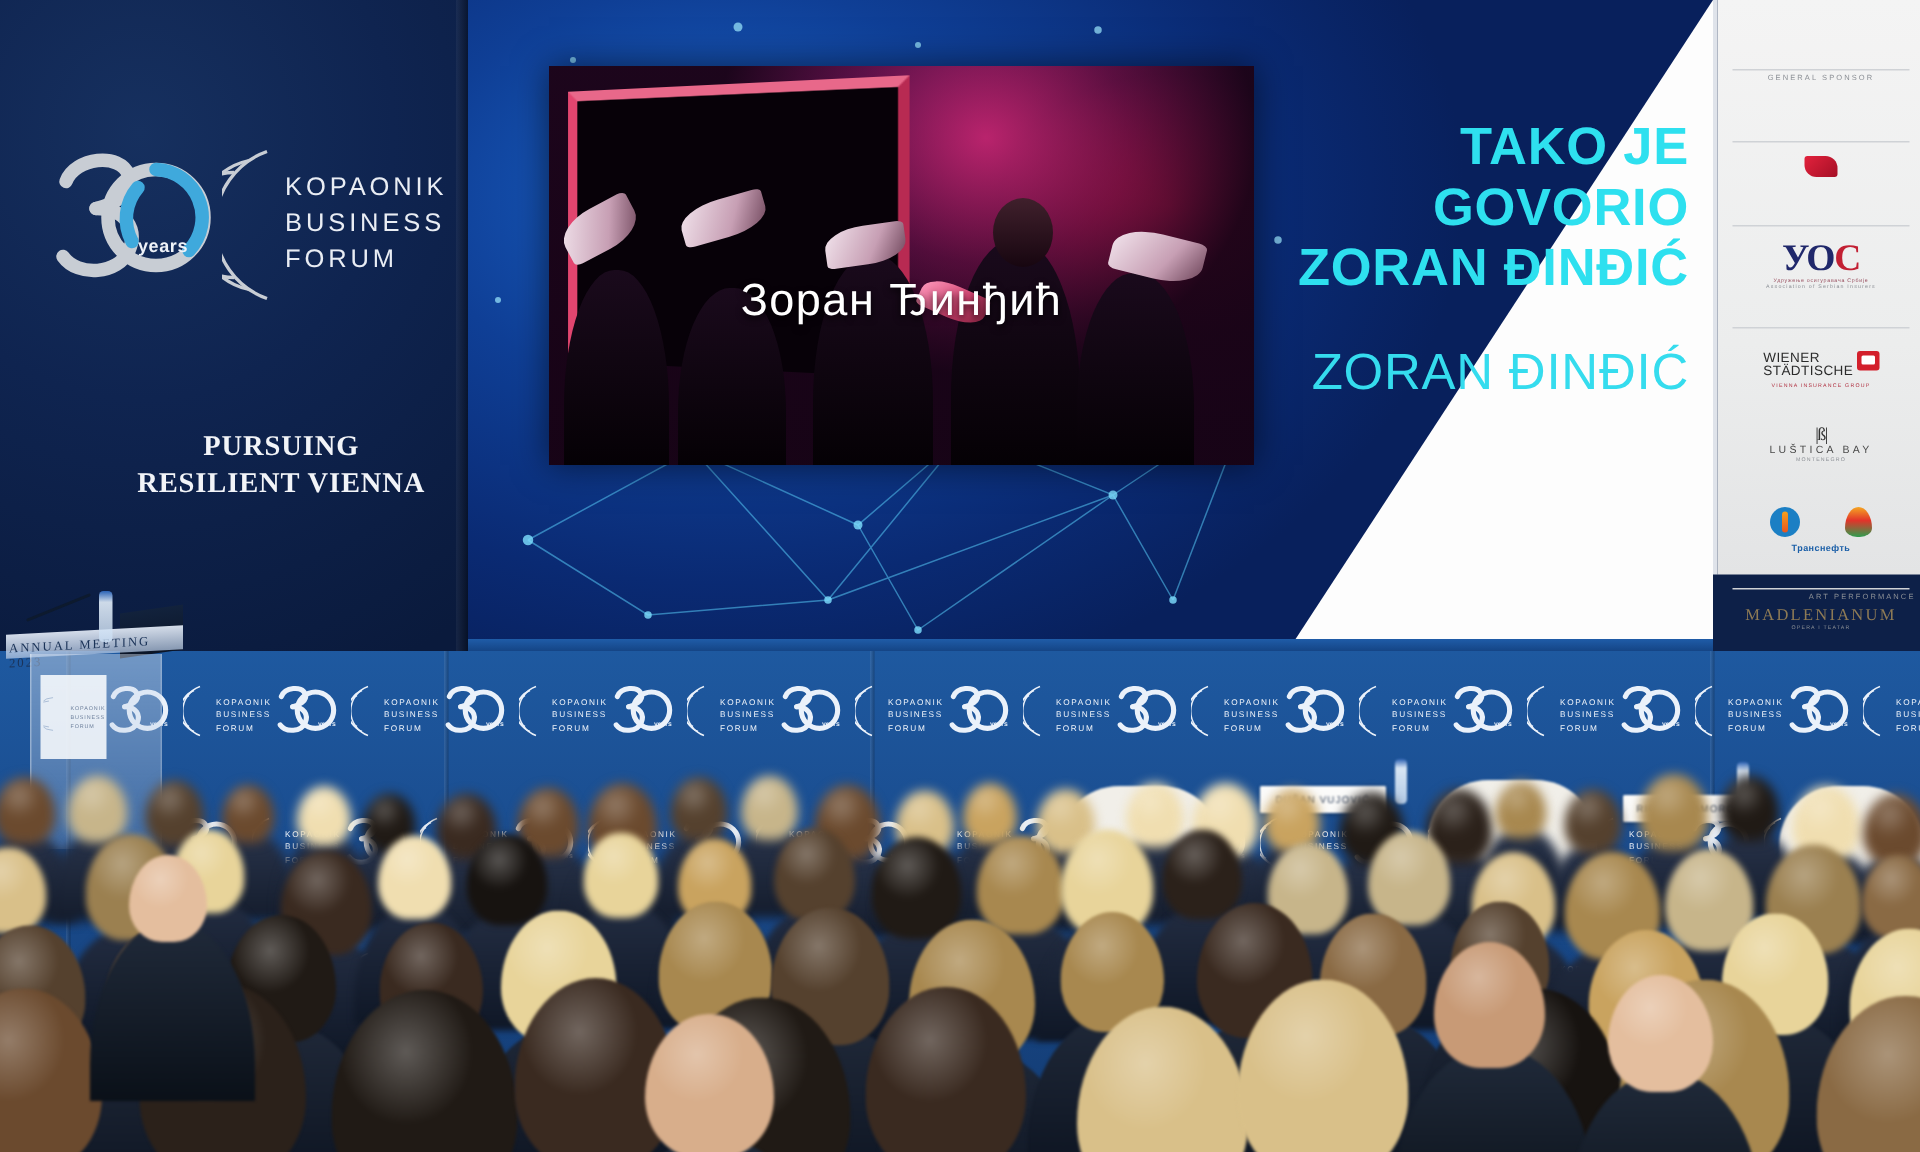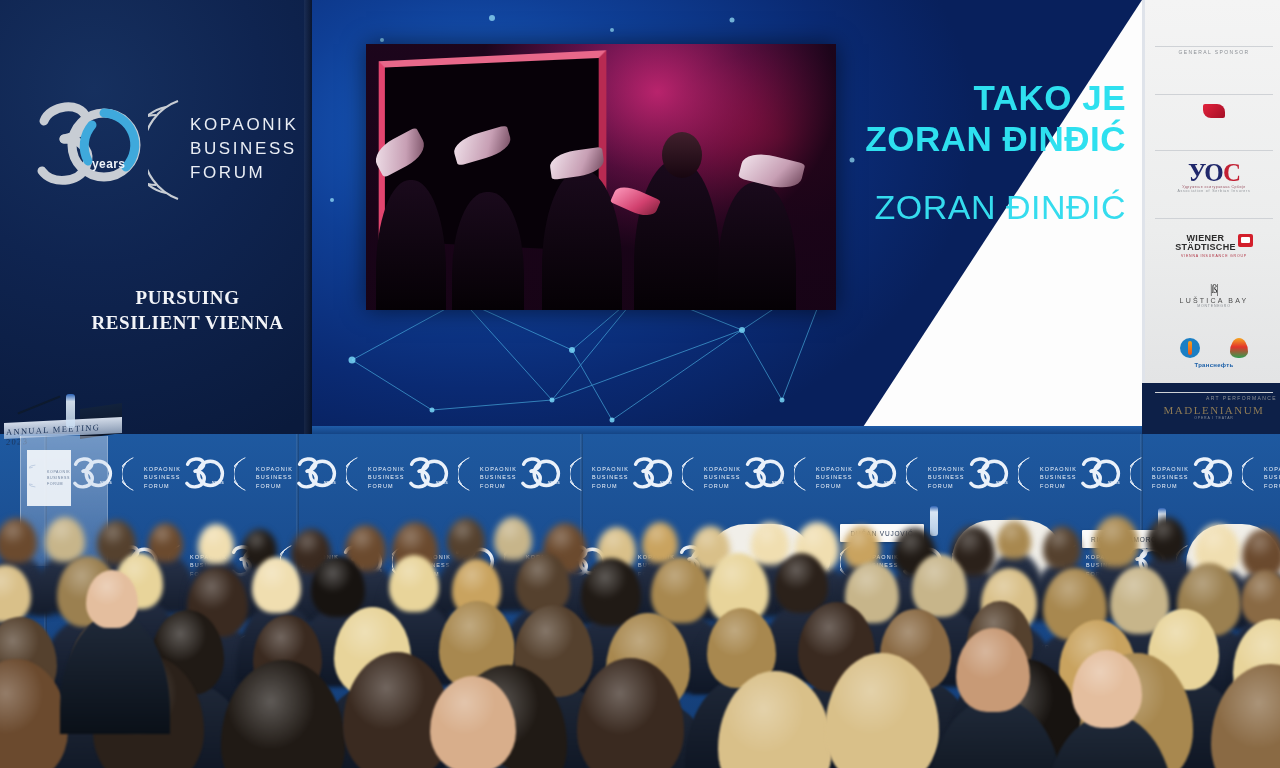--- a/index.html
+++ b/index.html
@@ -95,21 +95,21 @@
   .sp-sub{ font-size:3.5px; letter-spacing:.5px; color:#9a5060; }
   .sp-sub2{ font-size:3.5px; letter-spacing:.8px; color:#8b8f95; }
 
   .logo-redmark{ display:inline-block; width:22px; height:14px;
     background:linear-gradient(135deg,#e2223c,#a50f26); border-radius:2px 8px 2px 8px; }
   .logo-yoc{ font-family:"Liberation Serif", serif; font-size:25px; font-weight:700;
     letter-spacing:-1px; line-height:1; }
   .logo-yoc .y{ color:#20286b; } .logo-yoc .o{ color:#20286b; } .logo-yoc .c{ color:#c22033; }
   .logo-wiener{ display:inline-block; text-align:left; }
   .logo-wiener b{ display:block; font-size:9px; letter-spacing:.3px; color:#2b2b2b;
-    line-height:1.05; font-weight:700;text-align:center; }
+    line-height:1.05; font-weight:400; }
   .wiener-box{ display:inline-block; width:15px; height:13px; background:#d31f2b;
     border-radius:2px; vertical-align:top; margin-left:2px; position:relative; }
   .wiener-box:after{ content:""; position:absolute; left:3px; top:3px; width:9px; height:6px;
     background:#fff; border-radius:1px; }
   .logo-lustica-mark{ font-family:"Liberation Serif", serif; font-size:12px;
     color:#2f2f2f; letter-spacing:-1px; }
   .logo-lustica{ font-size:7px; letter-spacing:2.2px; color:#4a4a4a; }
   .tn-mark{ display:inline-block; width:20px; height:20px; border-radius:50%;
     background:#1b7fc4; position:relative; }
   .tn-mark:after{ content:""; position:absolute; left:8px; top:3px; width:4px; height:14px;
@@ -268,24 +268,26 @@
       <div class="vid-head" style="left:296px; top:88px; width:40px; height:46px;
            background:linear-gradient(180deg,#40202c,#170610);"></div>
 
       <div class="vid-feather" style="left:18px;  top:104px; width:52px; height:30px; transform:rotate(-28deg);"></div>
       <div class="vid-feather" style="left:92px;  top:96px;  width:58px; height:26px; transform:rotate(-16deg);"></div>
       <div class="vid-feather" style="left:186px; top:110px; width:54px; height:26px; transform:rotate(-8deg);"></div>
       <div class="vid-feather" style="left:372px; top:104px; width:62px; height:30px; transform:rotate(14deg);"></div>
       <div class="vid-feather" style="left:244px; top:136px; width:46px; height:22px; transform:rotate(24deg);
            background:linear-gradient(120deg,#ff9ec0,#d2416f 60%,#7a1f3a);"></div>
 
+      <div class="vid-title">Зоран Ђинђић</div>
     </div>
 
     <div class="slide-text">
       <div class="slide-line-bold">TAKO JE</div>
+      <div class="slide-line-bold">GOVORIO</div>
       <div class="slide-line-bold">ZORAN ĐINĐIĆ</div>
       <div class="slide-gap"></div>
       <div class="slide-line-thin">ZORAN ĐINĐIĆ</div>
     </div>
   </div>
   <div class="led-bezel-bottom"></div>
 
   <div class="sponsor-panel">
 
     <div class="sp-rule" style="top:46px;"></div>

